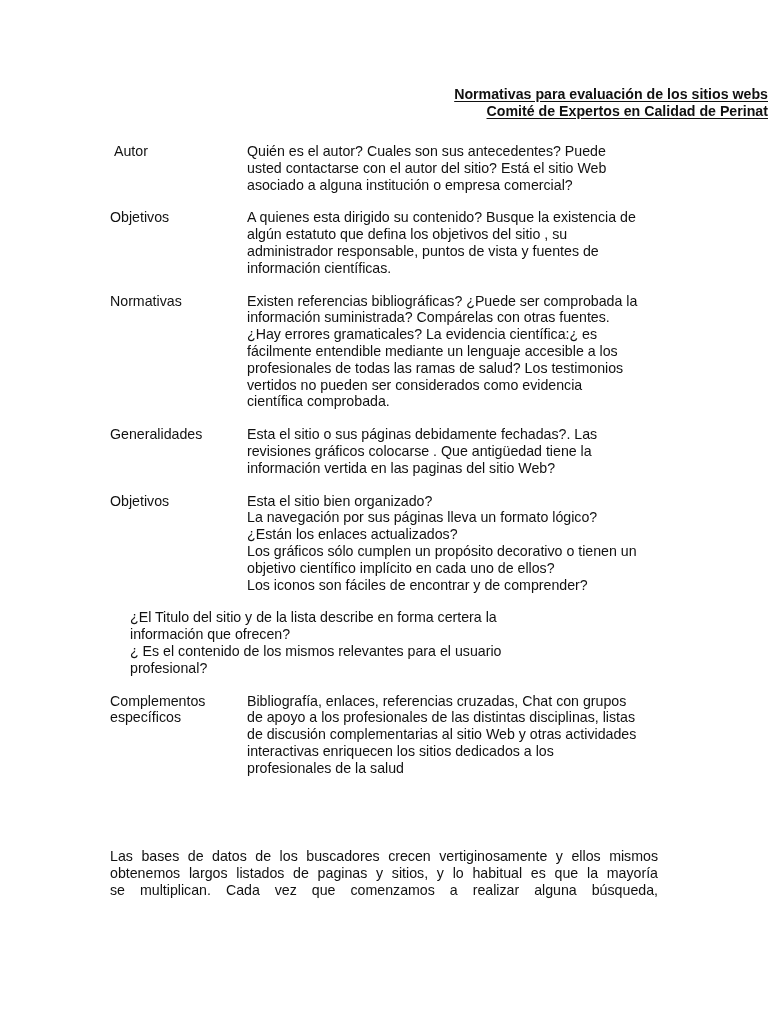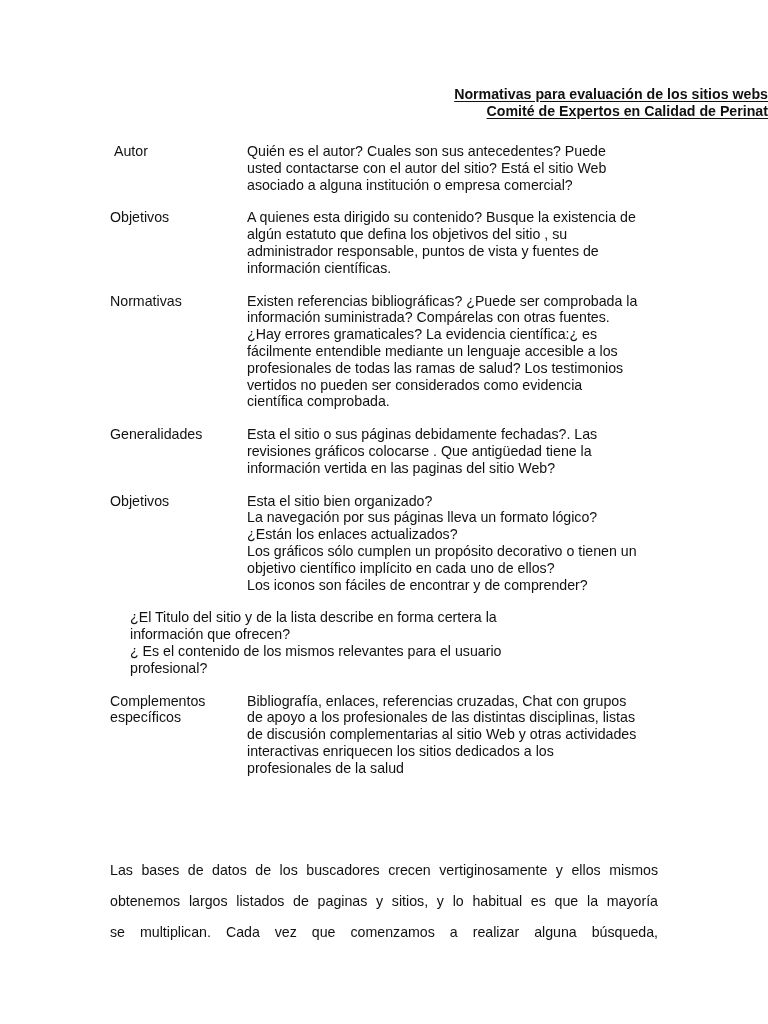--- a/index.html
+++ b/index.html
@@ -66,21 +66,20 @@
       left: 110px;
       width: 548px;
       text-align: justify;
       text-align-last: justify;
       line-height: 16.9px;
     }
     .body-paragraph .ln {
       display: block;
       text-align: justify;
       text-align-last: justify;
-      margin-top: 14px;
     }
   </style>
 </head>
 <body>
 
 <div class="page">
 
   <div class="title-block">
     <span class="title-line">Normativas para evaluación de los sitios webs</span>
     <span class="title-line">Comité de Expertos en Calidad de Perinat</span>

